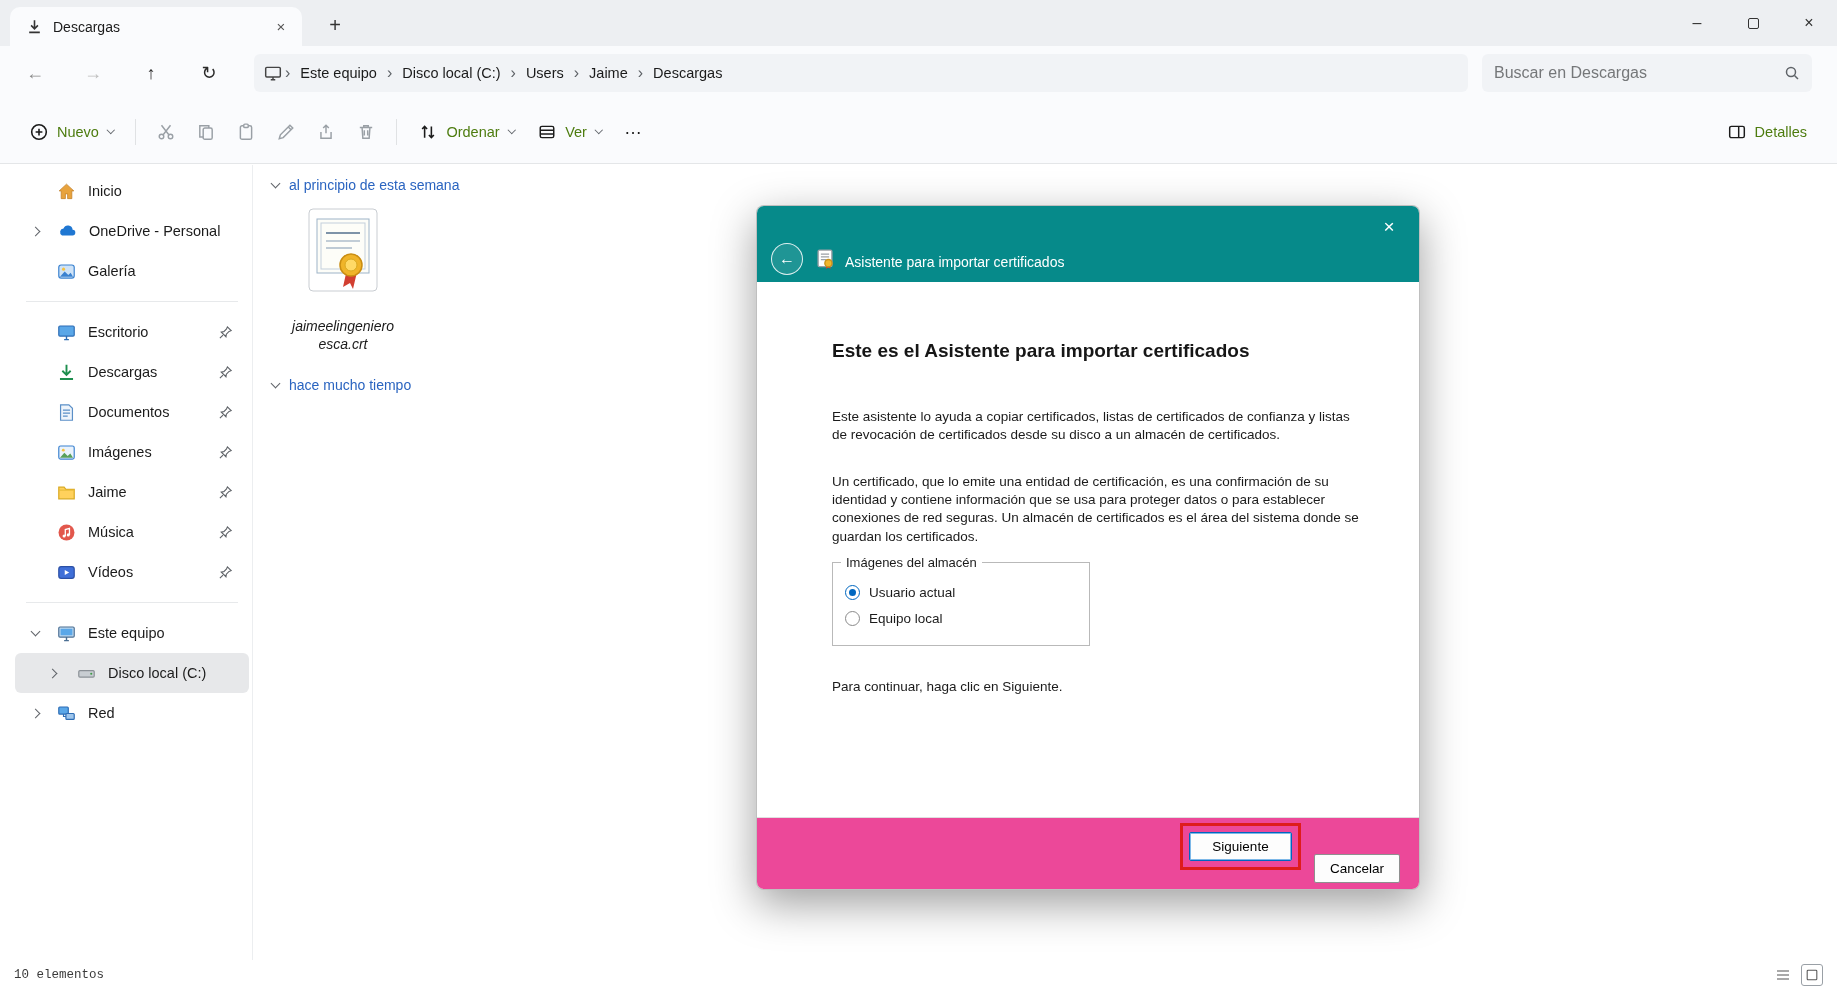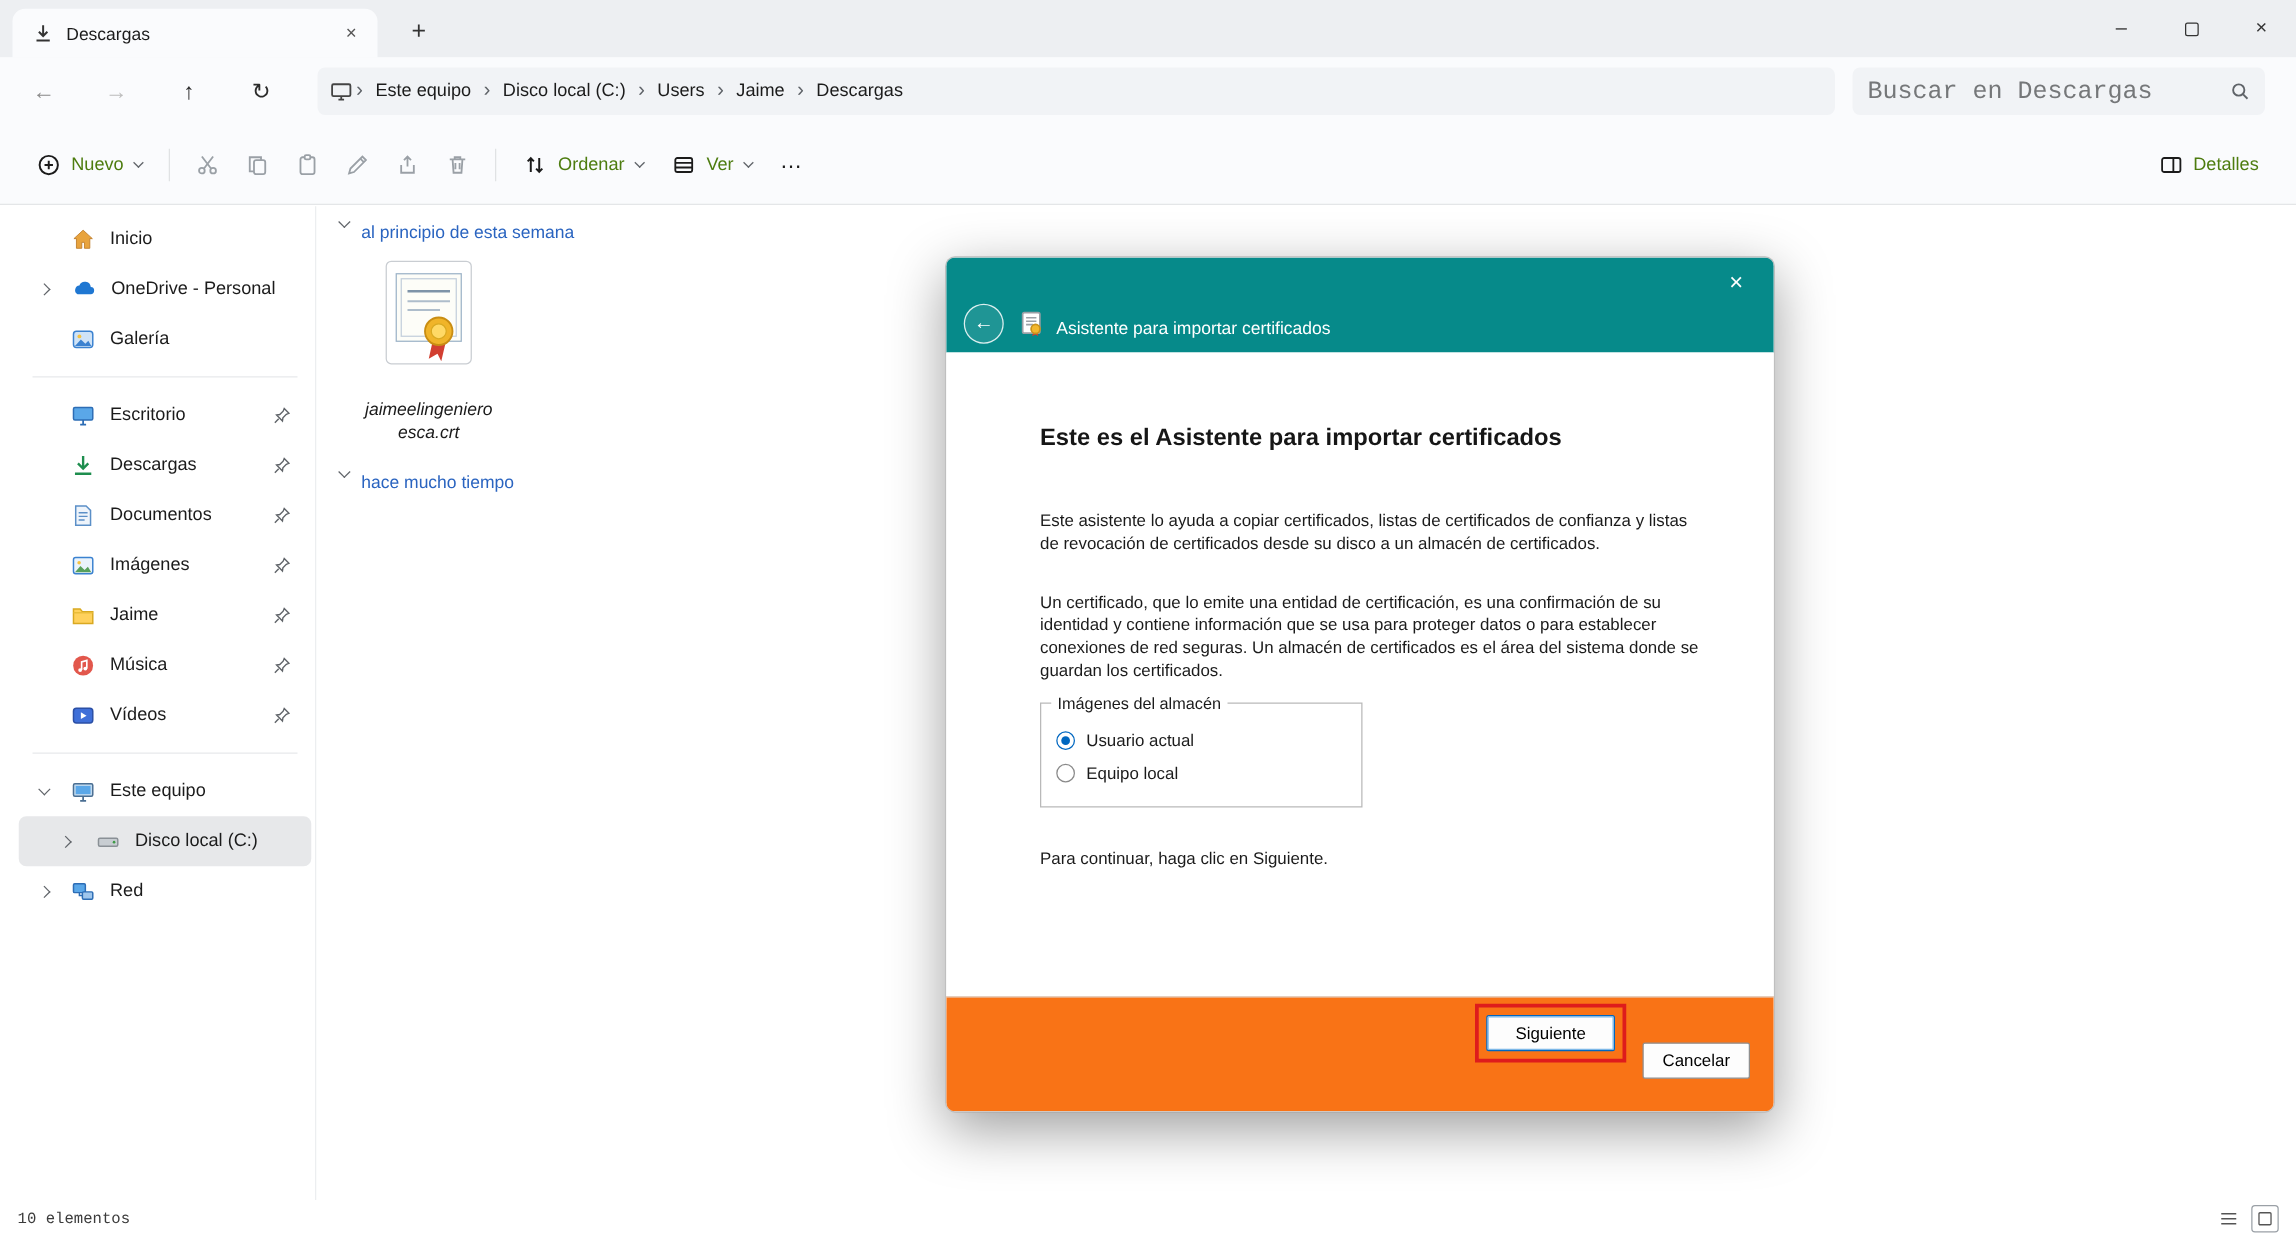--- a/index.html
+++ b/index.html
@@ -30,22 +30,22 @@
   .navbtn { width:34px; height:34px; border-radius:6px; display:flex; align-items:center;
             justify-content:center; font-size:18px; margin-left:24px; flex:0 0 auto; }
   .navbtn.first { margin-left:18px; }
   .dis1 { color:#8a8a8a; } .dis2 { color:#bdbdbd; } .en { color:#2b2b2b; }
   .addressbar { height:38px; background:#f1f3f6; border-radius:6px; display:flex; align-items:center;
                 margin-left:28px; width:1214px; padding:0 10px; font-size:14.5px; }
   .crumb { padding:3px 7px; border-radius:4px; white-space:nowrap; }
   .csep { color:#5f6368; font-size:16px; padding:0 3px; }
   .searchbox { height:38px; background:#f1f3f6; border-radius:6px; margin-left:14px; width:330px;
                display:flex; align-items:center; padding:0 12px; }
-  .searchbox input { border:0; background:transparent; outline:0; flex:1; font-size:20px;
-                     font-family:Liberation Mono, monospace; color:#1b1b1b; }
+  .searchbox input { border:0; background:transparent; outline:0; flex:1; font-size:16px;
+                     font-family:Liberation Sans, sans-serif; color:#1b1b1b; }
   .searchbox input::placeholder { color:#757779; }
 
   
   .toolbar { position:absolute; left:0; top:100px; width:100%; height:64px; background:#fafbfd;
              border-bottom:1px solid #e4e6e8; display:flex; align-items:center; padding:0 18px; }
   .tbtn { display:flex; align-items:center; gap:9px; height:40px; padding:0 12px; border-radius:6px;
           font-size:14.5px; color:#4d7c0f; flex:0 0 auto; }
   .tico { width:40px; height:38px; display:flex; align-items:center; justify-content:center;
           border-radius:6px; flex:0 0 auto; }
   .tsep { width:1px; height:26px; background:#e0e2e4; margin:0 10px; flex:0 0 auto; }
@@ -67,21 +67,21 @@
   .si .chev { position:absolute; left:17px; }
   .si.sel { background:#e7e8ea; }
   .si .pin { position:absolute; right:16px; }
   .sdiv { height:1px; background:#e7e9eb; margin:10px 14px; }
   .si.indent { padding-left:62px; }
   .si.indent .chev { left:34px; }
   .slabel { white-space:nowrap; overflow:hidden; }
 
   
   .content { position:absolute; left:254px; top:165px; right:0; bottom:30px; background:#fff; }
-  .ghead { position:absolute; display:flex; gap:10px; color:#2a64c0; font-size:14px; }
+  .ghead { position:absolute; display:flex; align-items:center; gap:10px; color:#2a64c0; font-size:14px; }
   .g1 { top:12px; left:18px; }
   .g2 { top:212px; left:18px; }
   .tile { position:absolute; left:28px; top:38px; width:122px; text-align:center;font-style:italic; }
   .fname { margin-top:14px; font-size:14px; line-height:1.3; }
   .fname span { display:block; }
 
   
   .dialog { position:absolute; left:756px; top:205px; width:664px; height:685px; border-radius:8px;
             overflow:hidden; box-shadow:0 14px 44px rgba(0,0,0,.38); border:1px solid rgba(0,0,0,.25);
             background:#fff; z-index:10; }
@@ -100,21 +100,21 @@
   .dp2 { margin-bottom:16px; width:538px; }
   .groupbox { position:relative; width:258px; height:84px; border:1px solid #b9b9b9;
               padding:17px 0 0 12px; margin-top:12px; }
   .glegend { position:absolute; top:-9px; left:8px; background:#fff; padding:0 5px; font-size:13px; }
   .radio-row { display:flex; align-items:center; gap:9px; height:26px; }
   .radio { width:15px; height:15px; border-radius:50%; border:1px solid #8a8a8a; background:#fff;
            display:inline-block; position:relative; flex:0 0 auto; }
   .radio.checked { border:1px solid #0067c0; }
   .radio.checked::after { content:""; position:absolute; inset:3px; border-radius:50%; background:#0067c0; }
   .dhint { margin-top:32px; }
-  .dfoot { position:absolute; left:0; right:0; bottom:0; height:92px; background:#f97316;
+  .dfoot { position:absolute; left:0; right:0; bottom:0; height:72px; background:#ec4899;
            border-top:1px solid #dfdfdf; }
   .btn { position:absolute; top:14px; height:29px; background:#fdfdfd; border:1px solid #8f8f8f;
          font-size:13.5px; display:flex; align-items:center; justify-content:center;
          font-family:inherit; border-radius:2px; }
   .btn-next { left:432px; width:103px; border:1px solid #0067c0; box-shadow:inset 0 0 0 1px #7db8e8; }
   .btn-cancel { left:557px; width:86px;margin-top:22px; }
   .annotation { position:absolute; left:423px; top:5px; width:121px; height:47px;
                 border:3px solid #de1c1c; }
 
   

